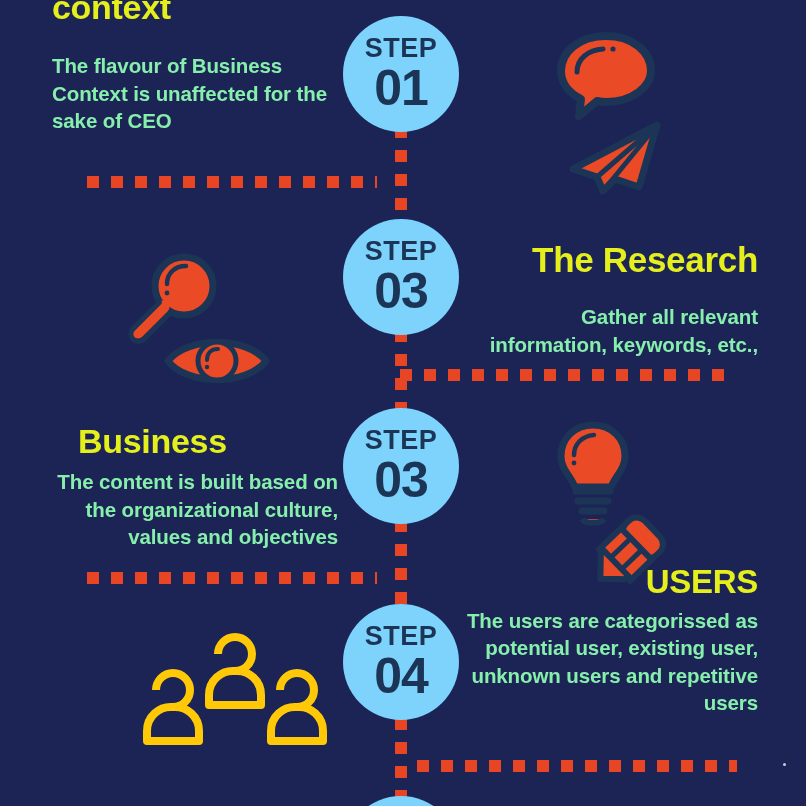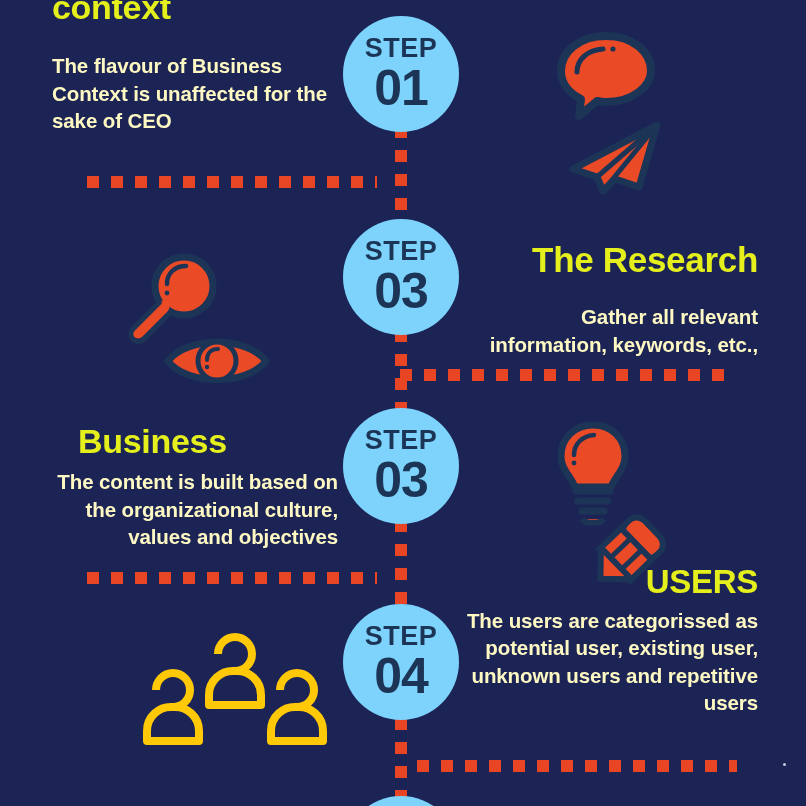--- a/index.html
+++ b/index.html
@@ -76,21 +76,21 @@
   .block { position: absolute; }
   .heading {
     color: #e4ef1c;
     font-size: 34px;
     font-weight: bold;
     line-height: 1.12;
     margin: 0 0 6px 0;
     letter-spacing: -0.3px;
   }
   .body-text {
-    color: #fef9c3;
+    color: #86efac;
     font-size: 20.5px;
     line-height: 1.34;
     font-weight: bold;
     margin: 0;
     letter-spacing: -0.1px;
   }
   .align-left  { text-align: left; }
   .align-right { text-align: right; }
 
   .icon-wrap { position: absolute; }

